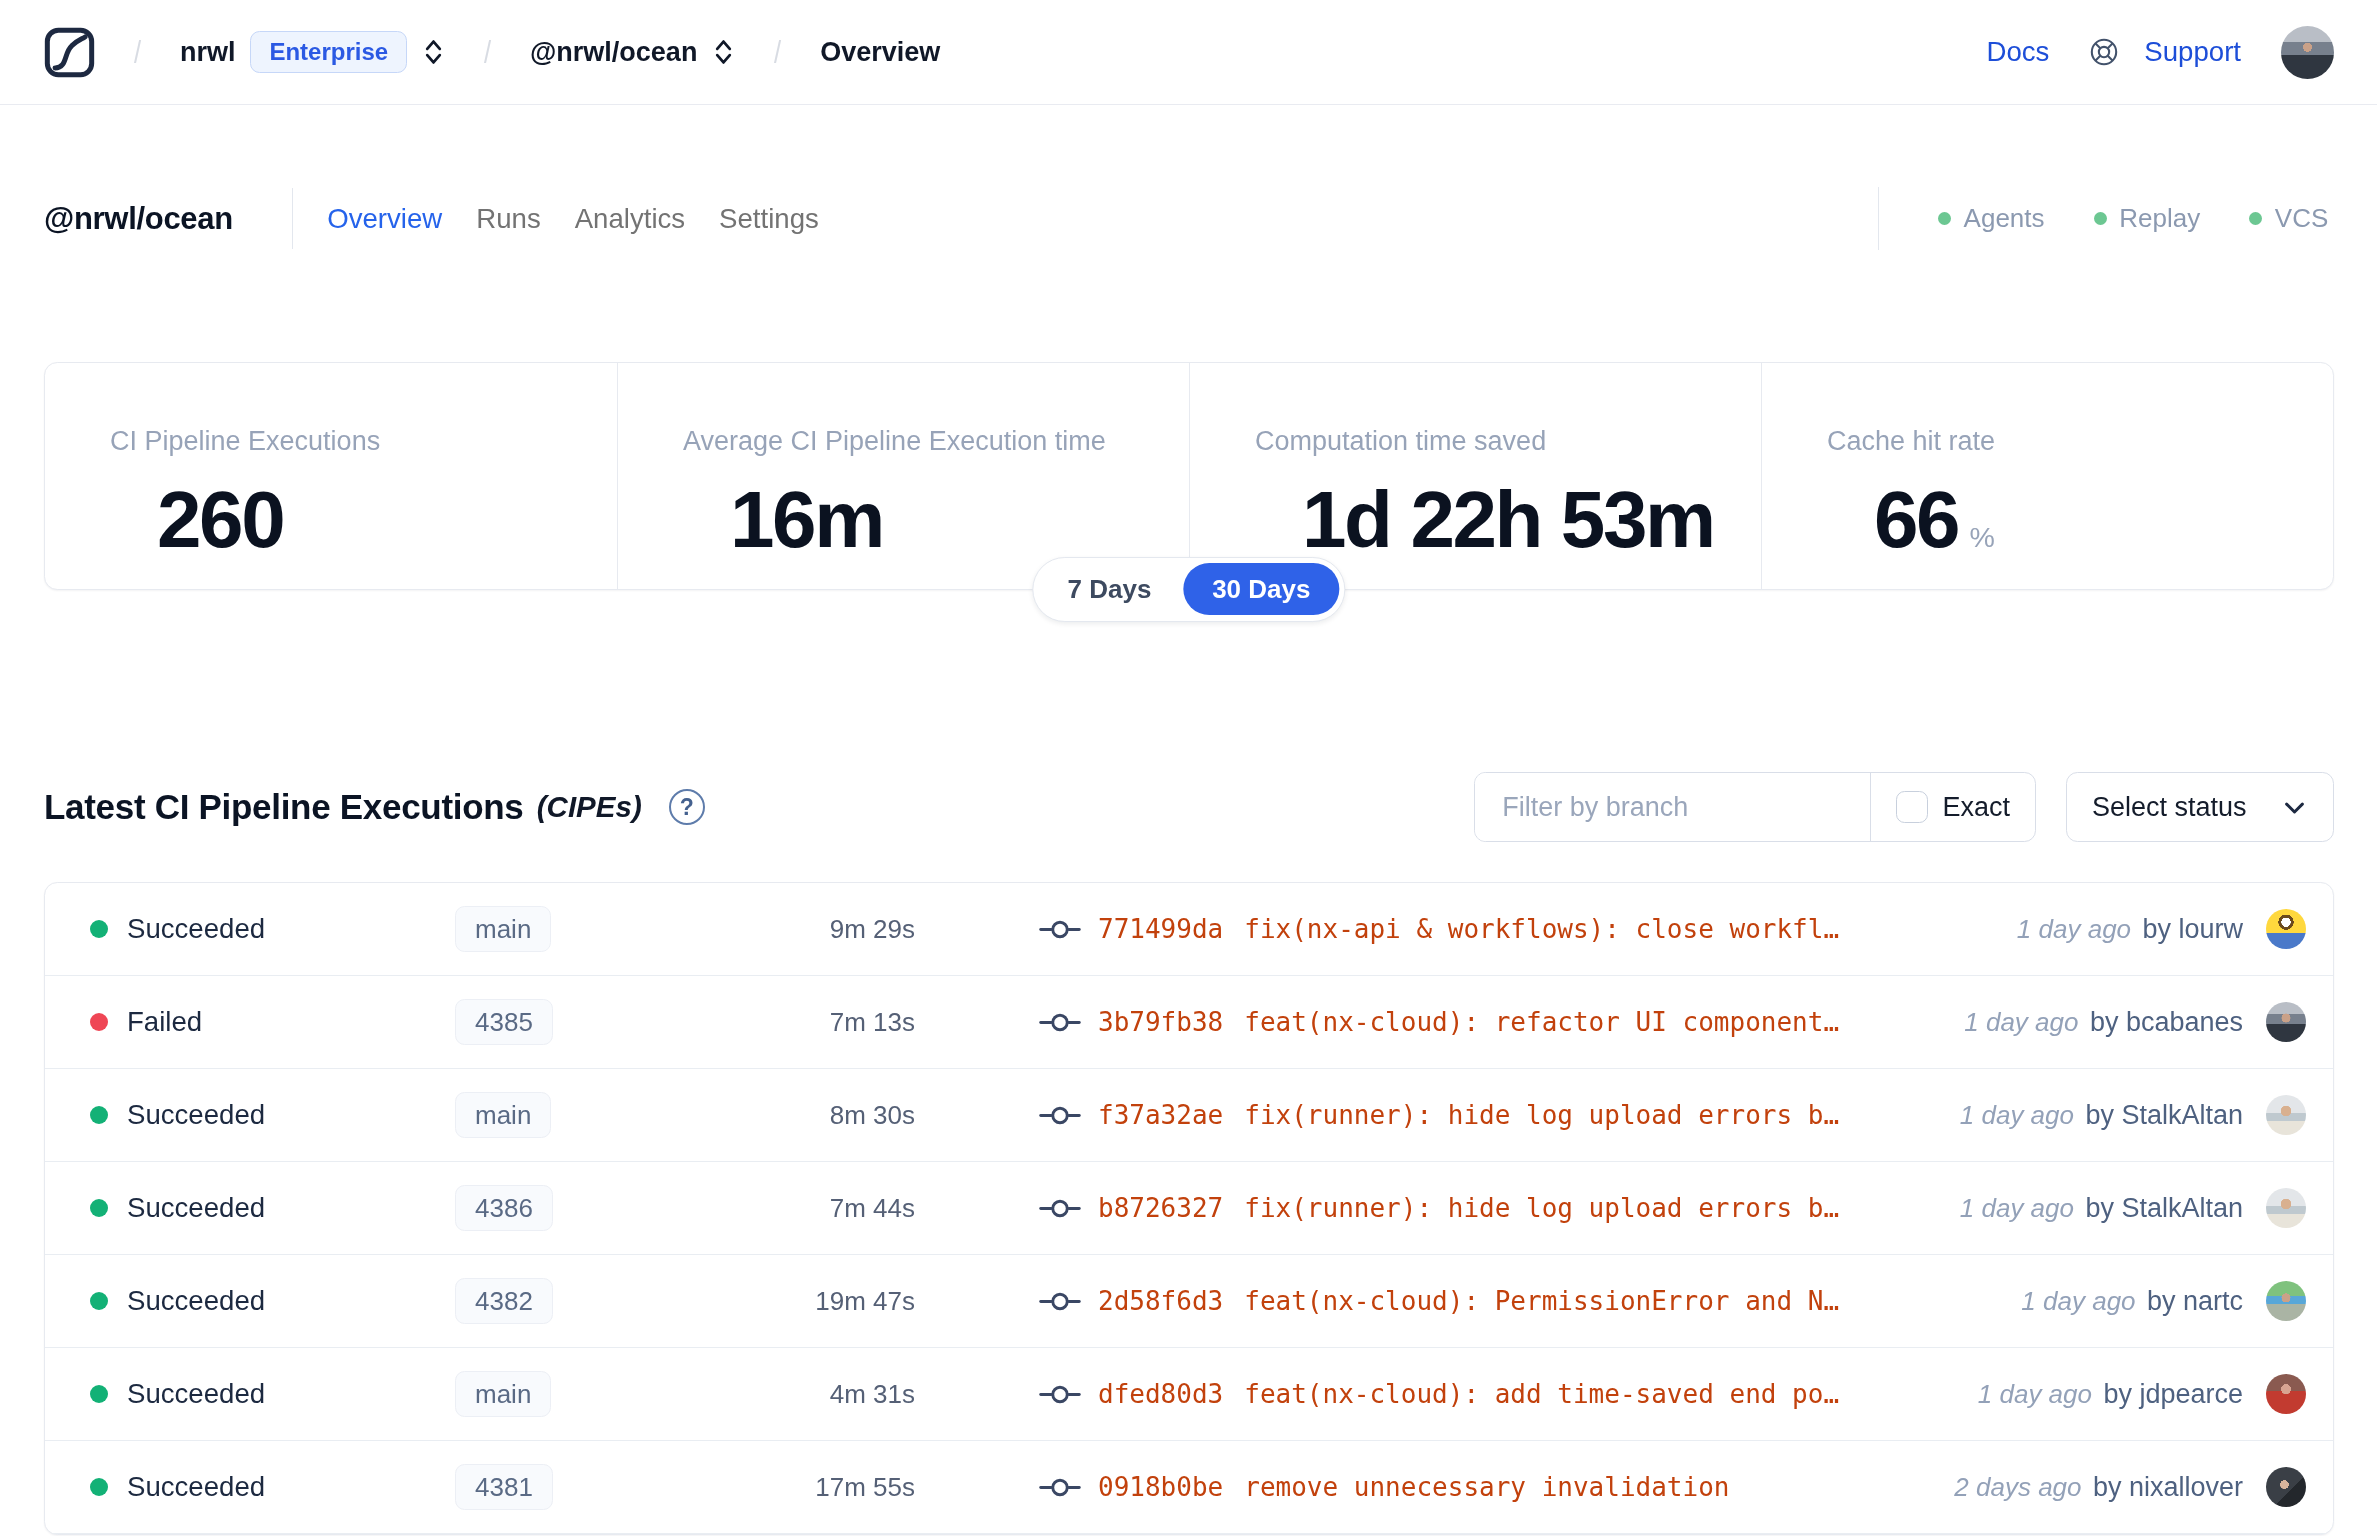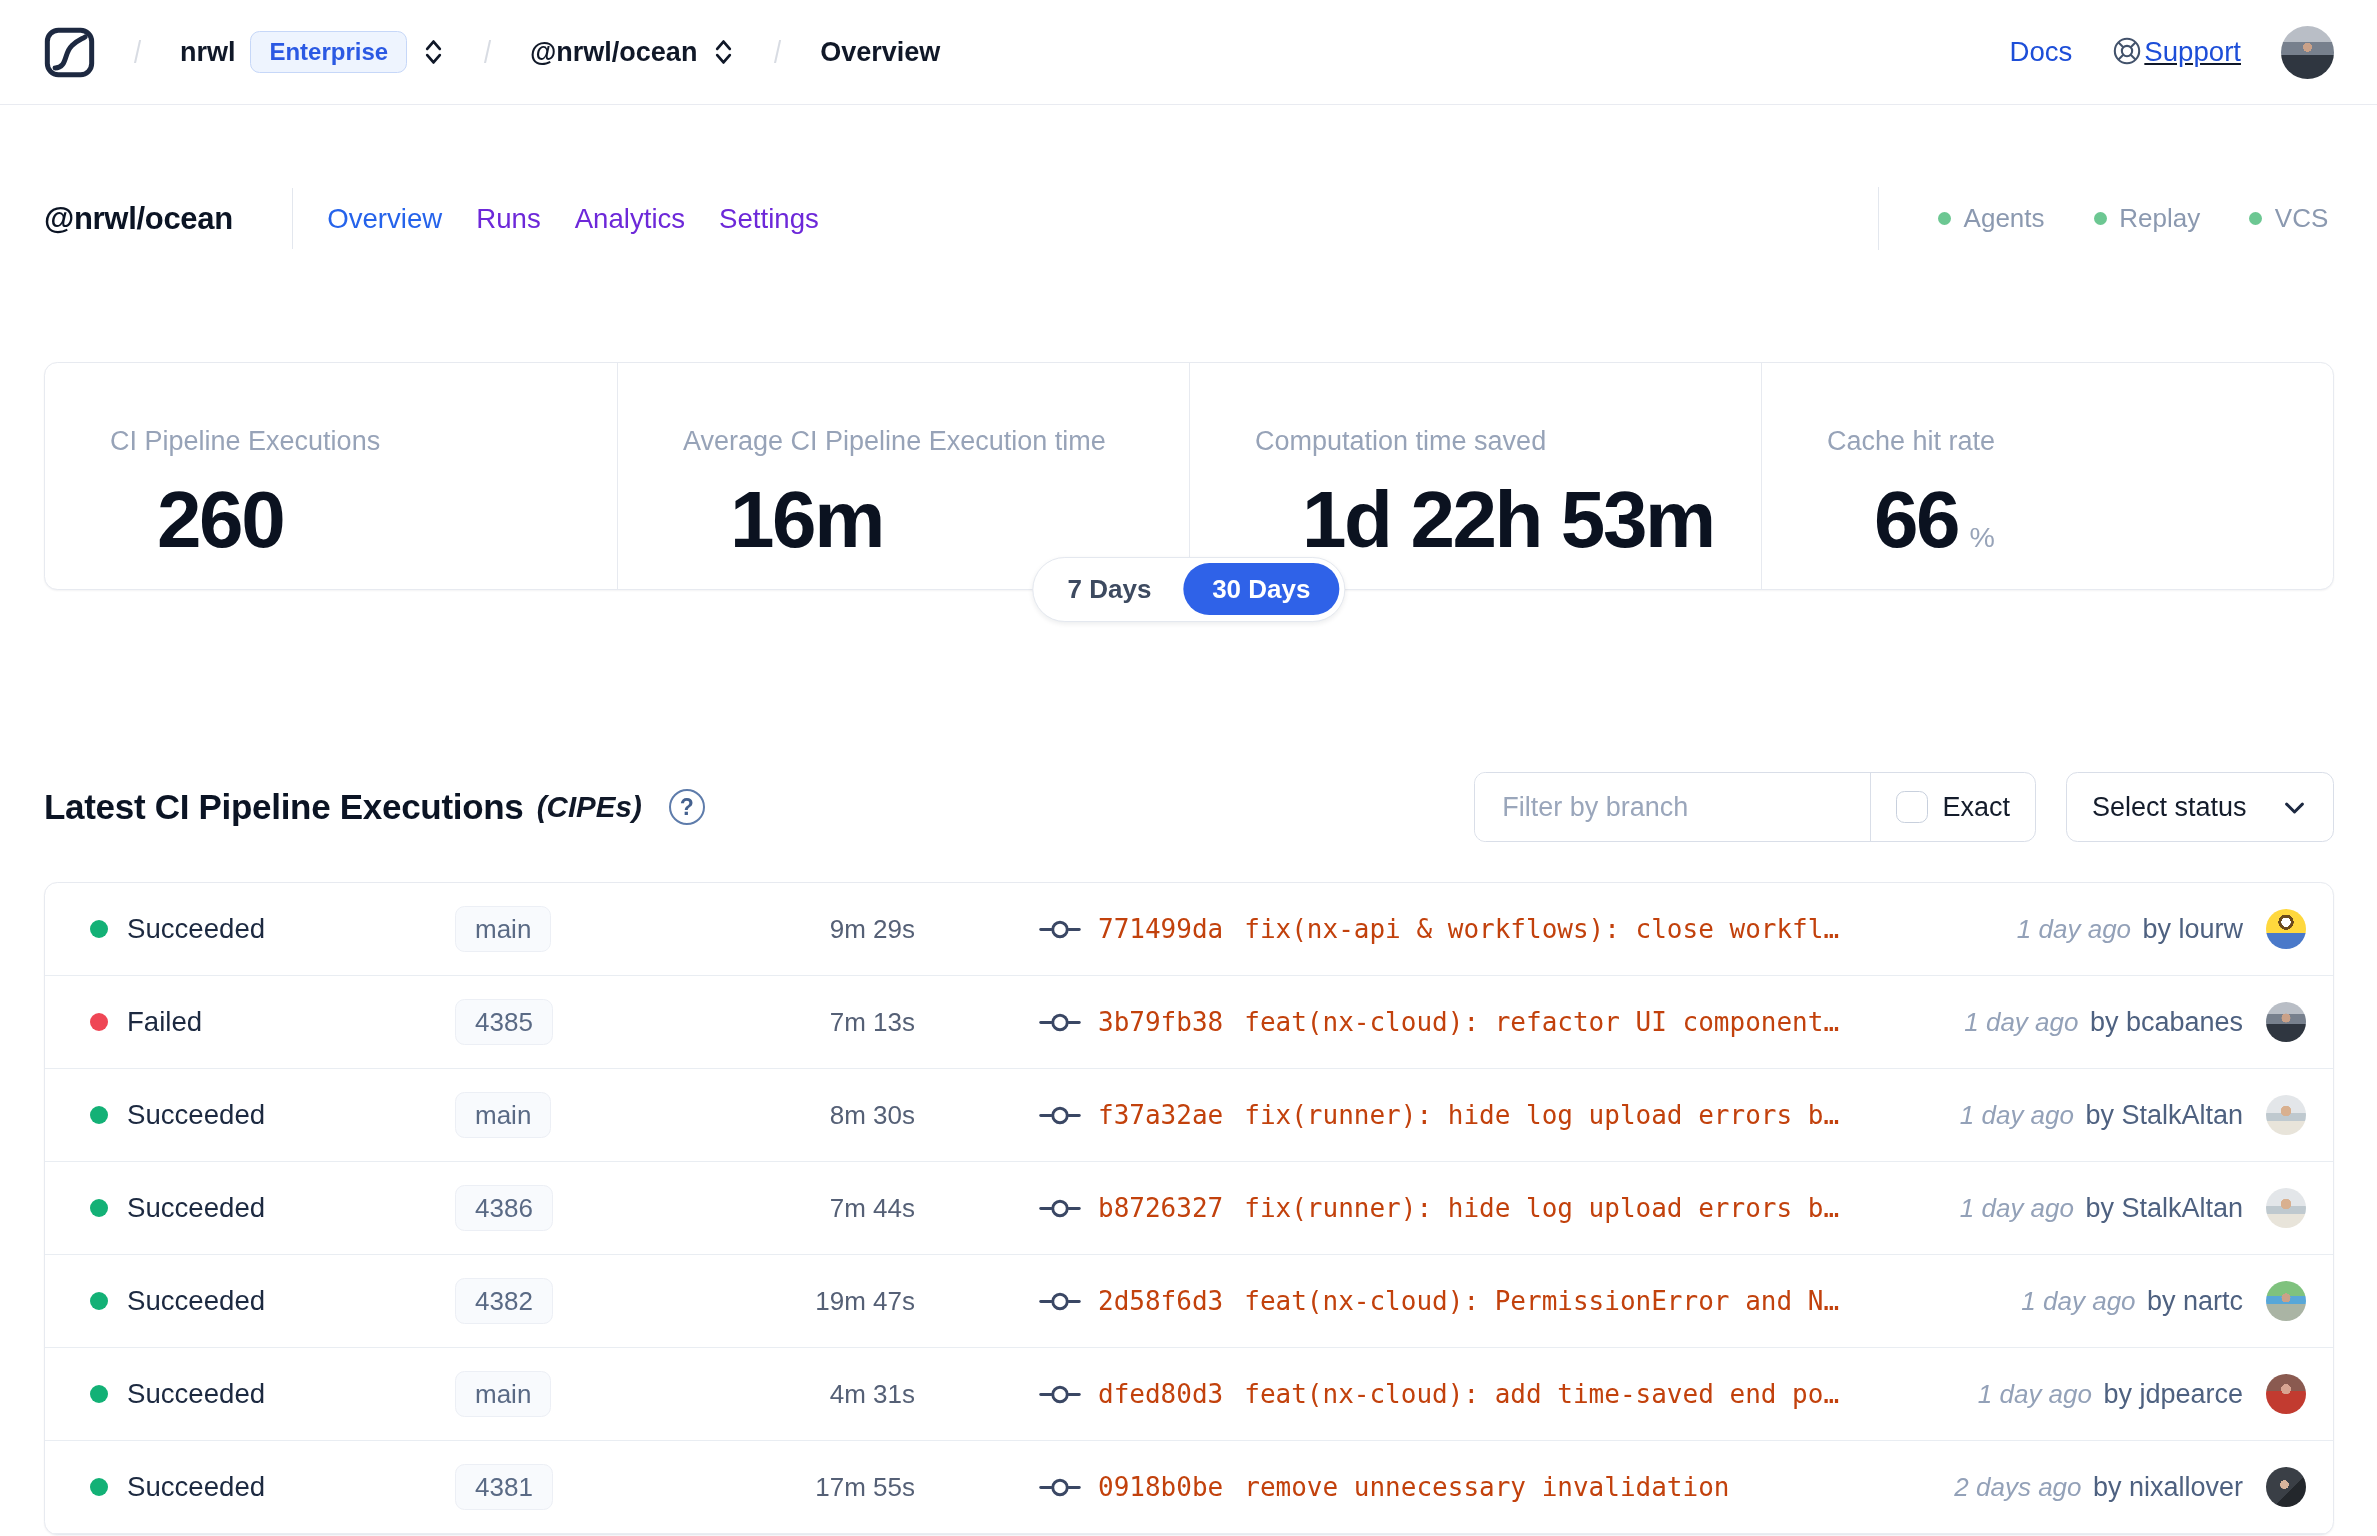--- a/index.html
+++ b/index.html
@@ -25,21 +25,21 @@
   .crumb-text { font-size:27px; font-weight:600; color:#101828; }
   .plan-badge {
     font-size:24px; font-weight:600; color:#2b59e3;
     background:#eef4fe; border:1.4px solid #c6d7f8; border-radius:9.5px;
     padding:7.6px 18px; line-height:1;
   }
   .caret-updown { width:23px; height:30px; }
   .caret-updown path { stroke:#101828; stroke-width:2.6; fill:none; stroke-linecap:round; stroke-linejoin:round; }
   .topbar-right { display:flex; align-items:center; gap:40px; }
   .top-link { font-size:27.6px; font-weight:500; color:#1d4ed8; cursor:pointer; }
-  .support-wrap { display:flex; gap:2px; cursor:pointer;text-decoration:underline; }
+  .support-wrap { display:flex; align-items:center; gap:25px; cursor:pointer; }
   .lifebuoy { width:30px; height:30px; }
   .lifebuoy circle, .lifebuoy line { stroke:#42526b; stroke-width:2.2; fill:none; }
   .avatar { border-radius:50%; display:inline-block; }
   .topbar-avatar { width:53px; height:53px; cursor:pointer; }
 
   
   .av-street { background:
      radial-gradient(8.6px 8.6px at 50% 40%, #caa188 0 52%, rgba(0,0,0,0) 53%),
      linear-gradient(180deg,#b9bec6 0 30%, #77808d 30% 55%, #2f3640 55%); }
   .av-minion { background:
@@ -57,21 +57,21 @@
   .av-dark { background:
      radial-gradient(8.6px 8.6px at 46% 44%, #d8b49c 0 50%, rgba(0,0,0,0) 51%),
      linear-gradient(135deg,#3a3f46 0 60%, #23272c 60%); }
 
   
   .ws-header { margin:80px 44px 0; display:flex; align-items:center; justify-content:space-between; height:67px; }
   .ws-left { display:flex; align-items:center; }
   .ws-title { font-size:31px; font-weight:700; color:#0b1424; margin:0; letter-spacing:-0.3px; }
   .ws-divider { width:1.4px; height:61px; background:#e3e7ee; margin:0 34px 0 59px; }
   .ws-tabs { display:flex; align-items:center; gap:34px; }
-  .ws-tab { font-size:27.6px; color:#6d28d9; cursor:pointer; }
+  .ws-tab { font-size:27.6px; color:#737373; cursor:pointer; }
   .ws-tab.active { color:var(--link); font-weight:500; }
   .ws-right { display:flex; align-items:center; }
   .int-divider { width:1.4px; height:63px; background:#e3e7ee; margin-right:59px; }
   .integration { display:flex; align-items:center; gap:12.4px; margin-right:49px; cursor:pointer; }
   .integration:last-child { margin-right:5.7px; }
   .int-dot { width:13.3px; height:13.3px; border-radius:50%; background:var(--intdot); }
   .int-label { font-size:26px; color:#8b99b0; }
 
   
   .stats-wrap { margin:110px 44px 0; position:relative; }

